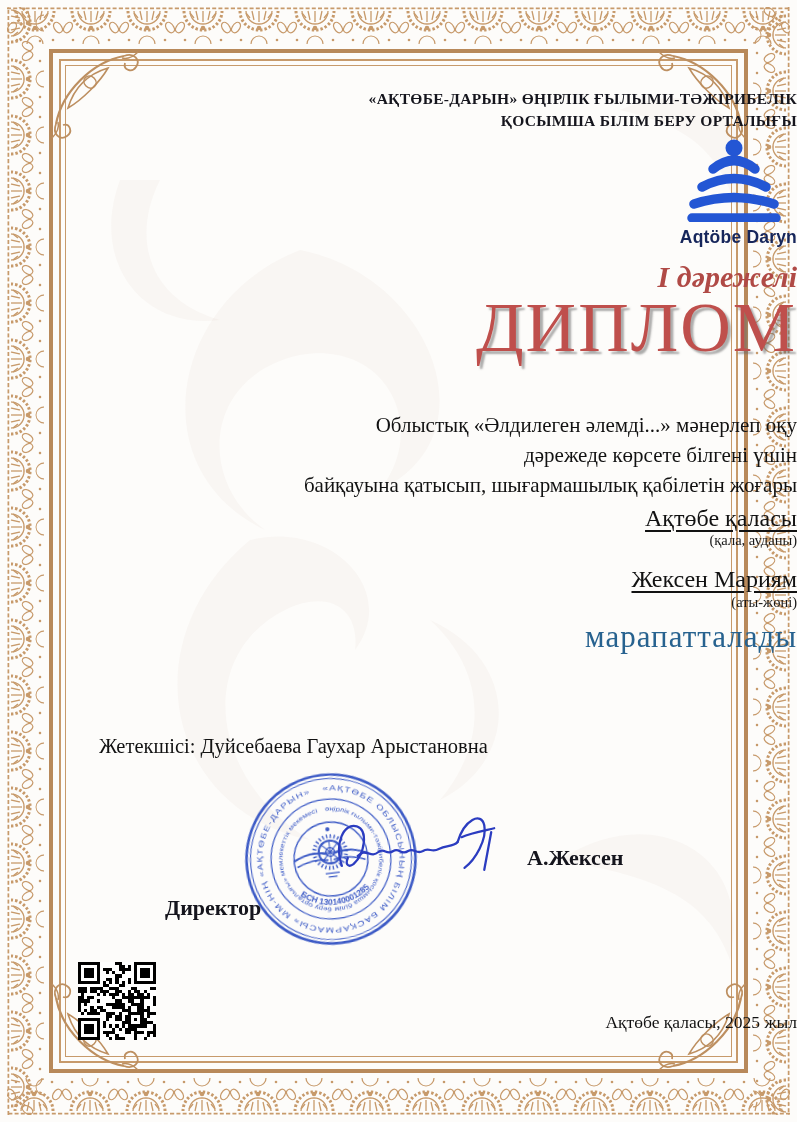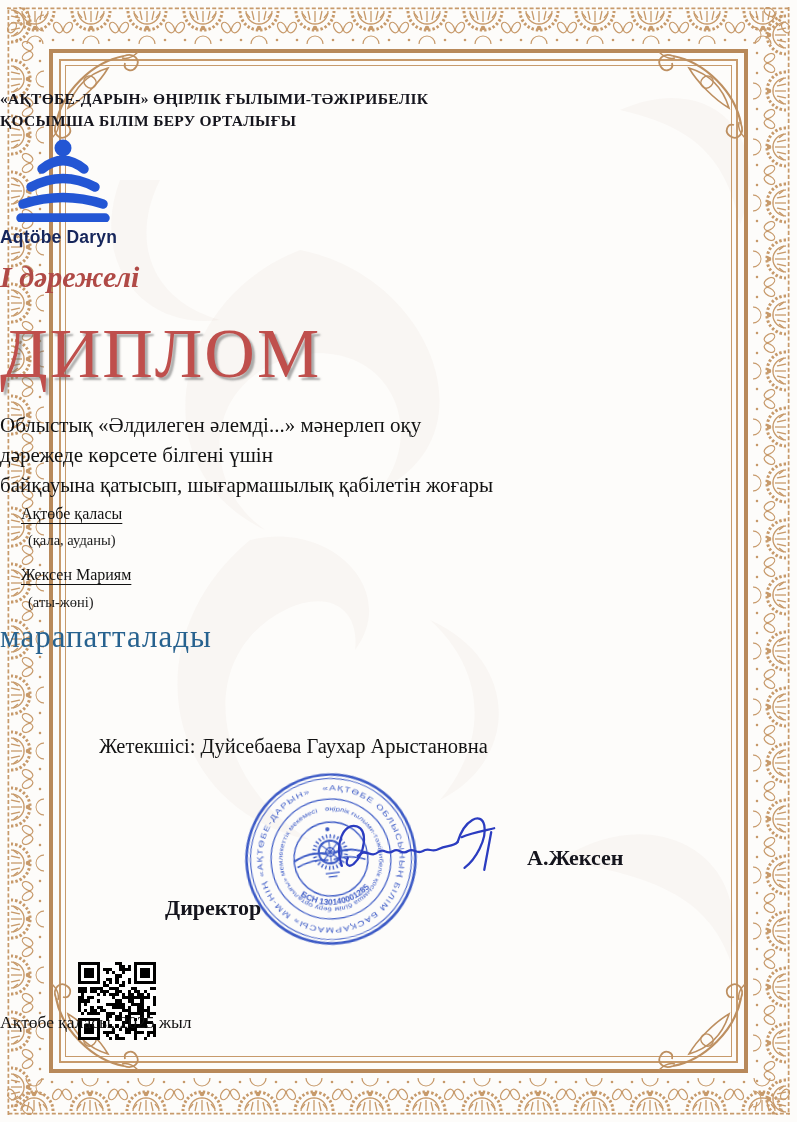--- a/index.html
+++ b/index.html
@@ -3,36 +3,36 @@
 <meta charset="utf-8">
 <style>
   html,body{margin:0;padding:0;}
   body{background:#ffffff;}
   .page{
     position:relative; width:797px; height:1122px; overflow:hidden;
     background:#fdfcfa;
     font-family:"Liberation Serif","DejaVu Serif",serif;
     color:#15151d;
   }
-  .abs{position:absolute; left:0; right:0; text-align:left;}
+  .abs{position:absolute; left:0; right:0; text-align:right;}
   
   .frame-thick{position:absolute; inset:49px; border:4px solid #b8895a; pointer-events:none;}
   .frame-thin1{position:absolute; inset:59px; border:2px solid #c79a6b; pointer-events:none;}
   .frame-thin2{position:absolute; inset:65px; border:1px solid #c79a6b; pointer-events:none;}
   .lace,.corners,.watermark{position:absolute; pointer-events:none;}
   .lace{inset:7px;}
   .corners{inset:46px;}
   .watermark{inset:0;}
   .org{top:88px; font-weight:bold; font-size:15.5px; line-height:1.45; letter-spacing:.3px; color:#15151d;}
   .logo-block{top:138px;}
   .logo-word{font-family:"Liberation Sans","DejaVu Sans",sans-serif; font-weight:bold; font-size:17.5px; color:#16265b; letter-spacing:.2px; margin-top:1px;}
   .degree{top:260px; font-style:italic; font-weight:bold; font-size:30px; color:#b04a46;}
-  .title{top:293px; font-size:70px; letter-spacing:2px; color:#bf4f4c; text-shadow:3px 3px 2px rgba(105,105,105,.55); line-height:1;margin-top:26px;}
+  .title{top:293px; font-size:70px; letter-spacing:2px; color:#bf4f4c; text-shadow:3px 3px 2px rgba(105,105,105,.55); line-height:1;}
   .body-text{top:402px; font-size:21px; line-height:1.43; color:#121212;margin-top:8px;}
-  .field{font-size:16px; text-decoration:underline; text-underline-offset:4px; color:#121212;padding-left:21px;}
+  .field{font-size:24px; text-decoration:underline; text-underline-offset:4px; color:#121212;padding-left:21px;}
   .field-city{top:505px;}
   .caption{font-size:14.5px; color:#1a1a1a;padding-left:28px;}
   .caption-city{top:532px;}
   .field-name{top:566px;}
   .caption-name{top:594px;}
   .award{top:619px; font-size:31px; letter-spacing:1px; color:#27628f;}
   .supervisor{position:absolute; left:99px; top:735px; font-size:20.5px; color:#121212;}
   .stamp{position:absolute; left:243px; top:771px; width:176px; height:176px; transform:rotate(-7deg); opacity:.93; filter:blur(.2px);}
   .signature{position:absolute; left:330px; top:806px; width:178px; height:92px;}
   .director-label{position:absolute; left:165px; top:895px; font-size:22px; font-weight:bold;}

